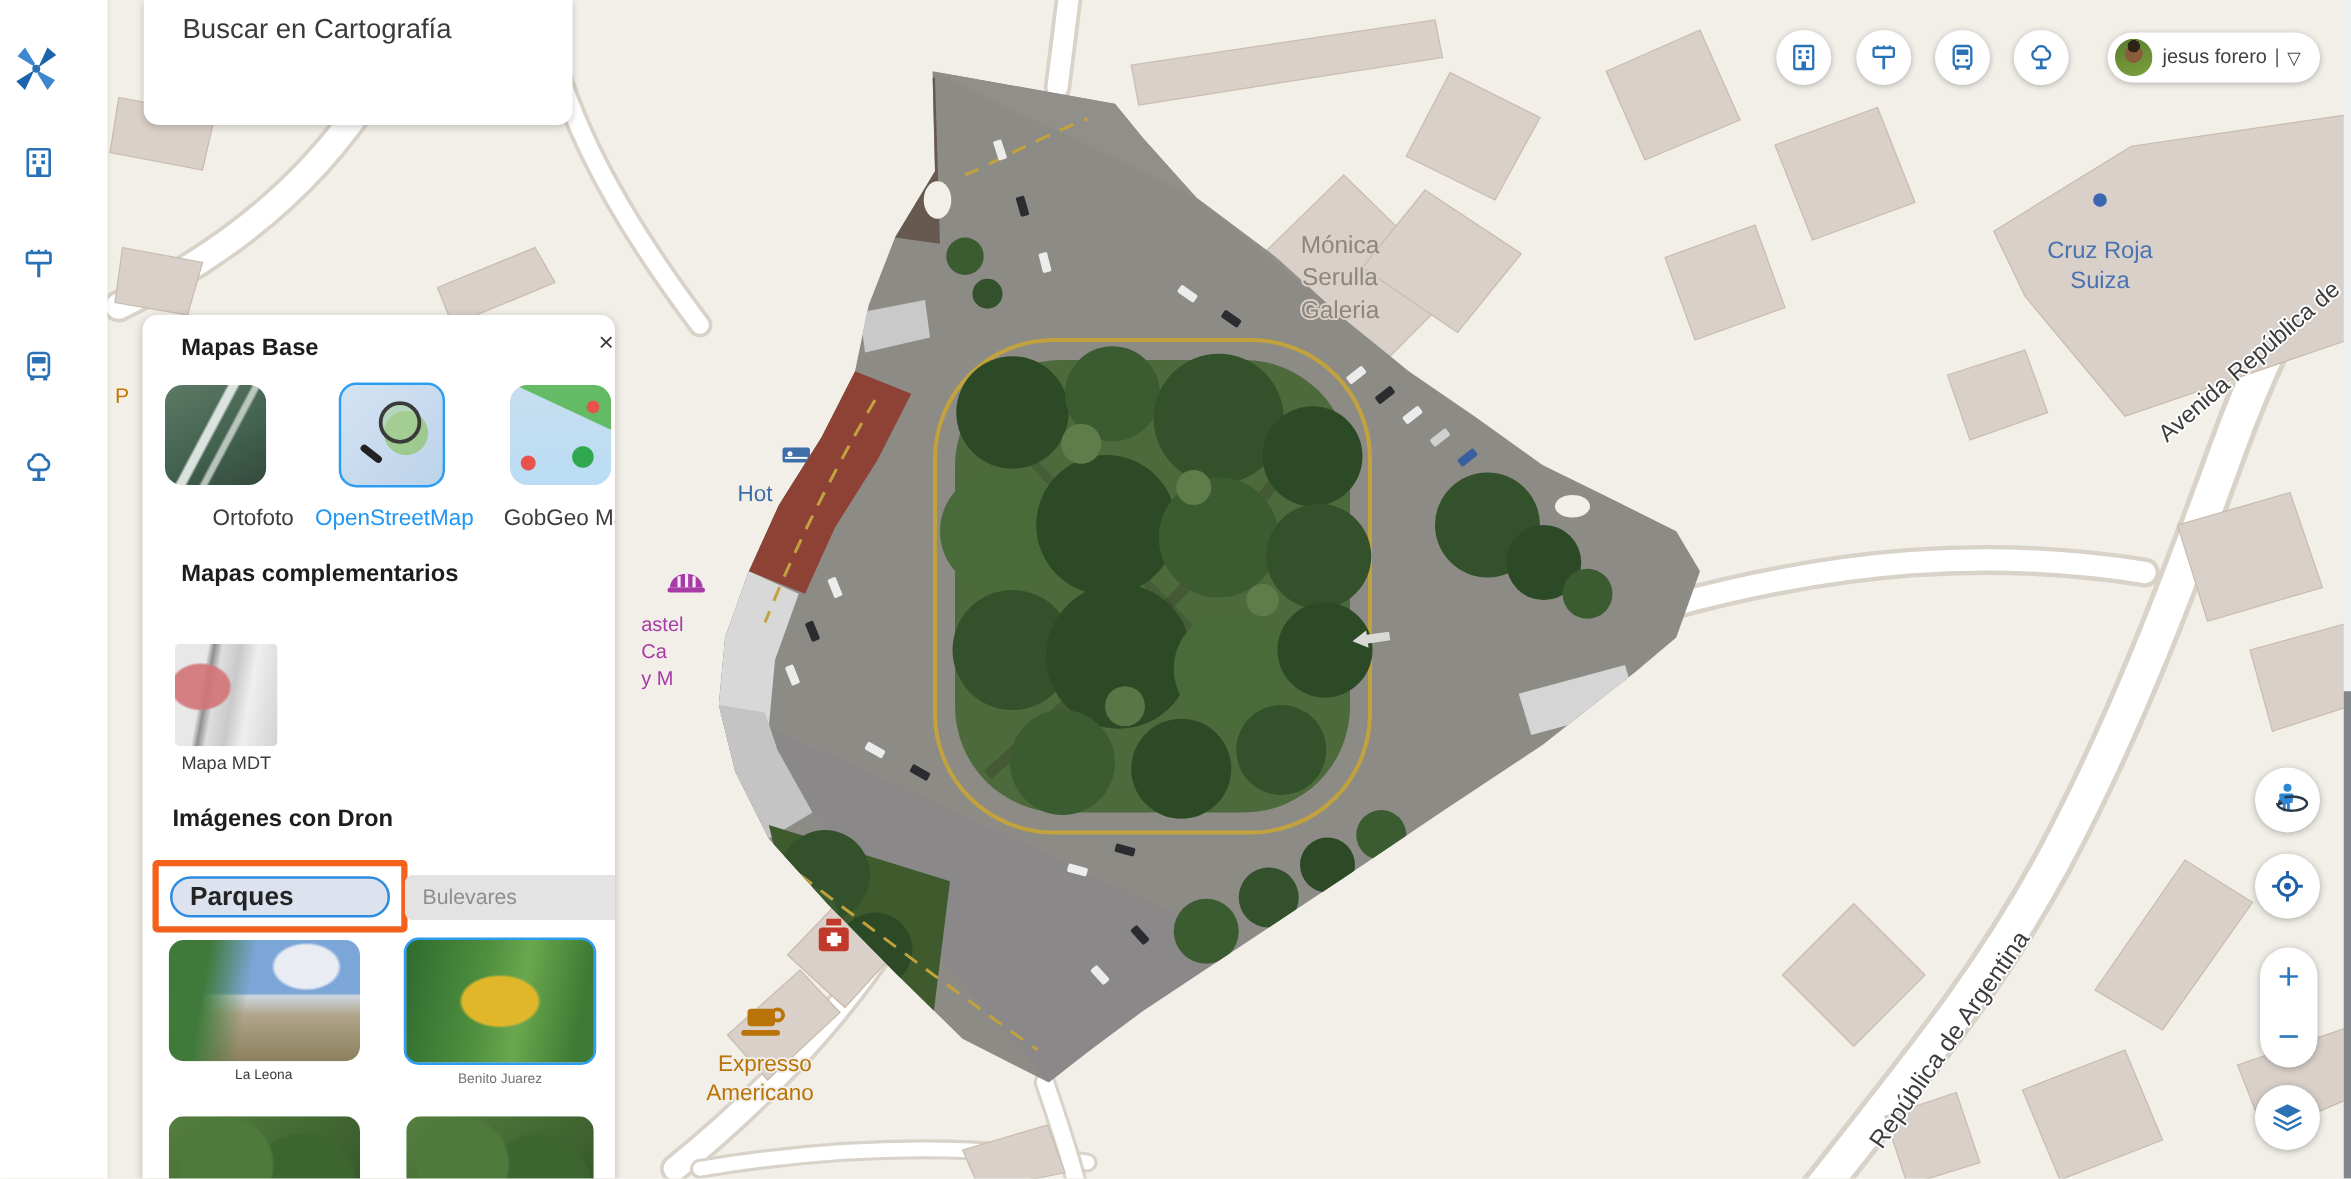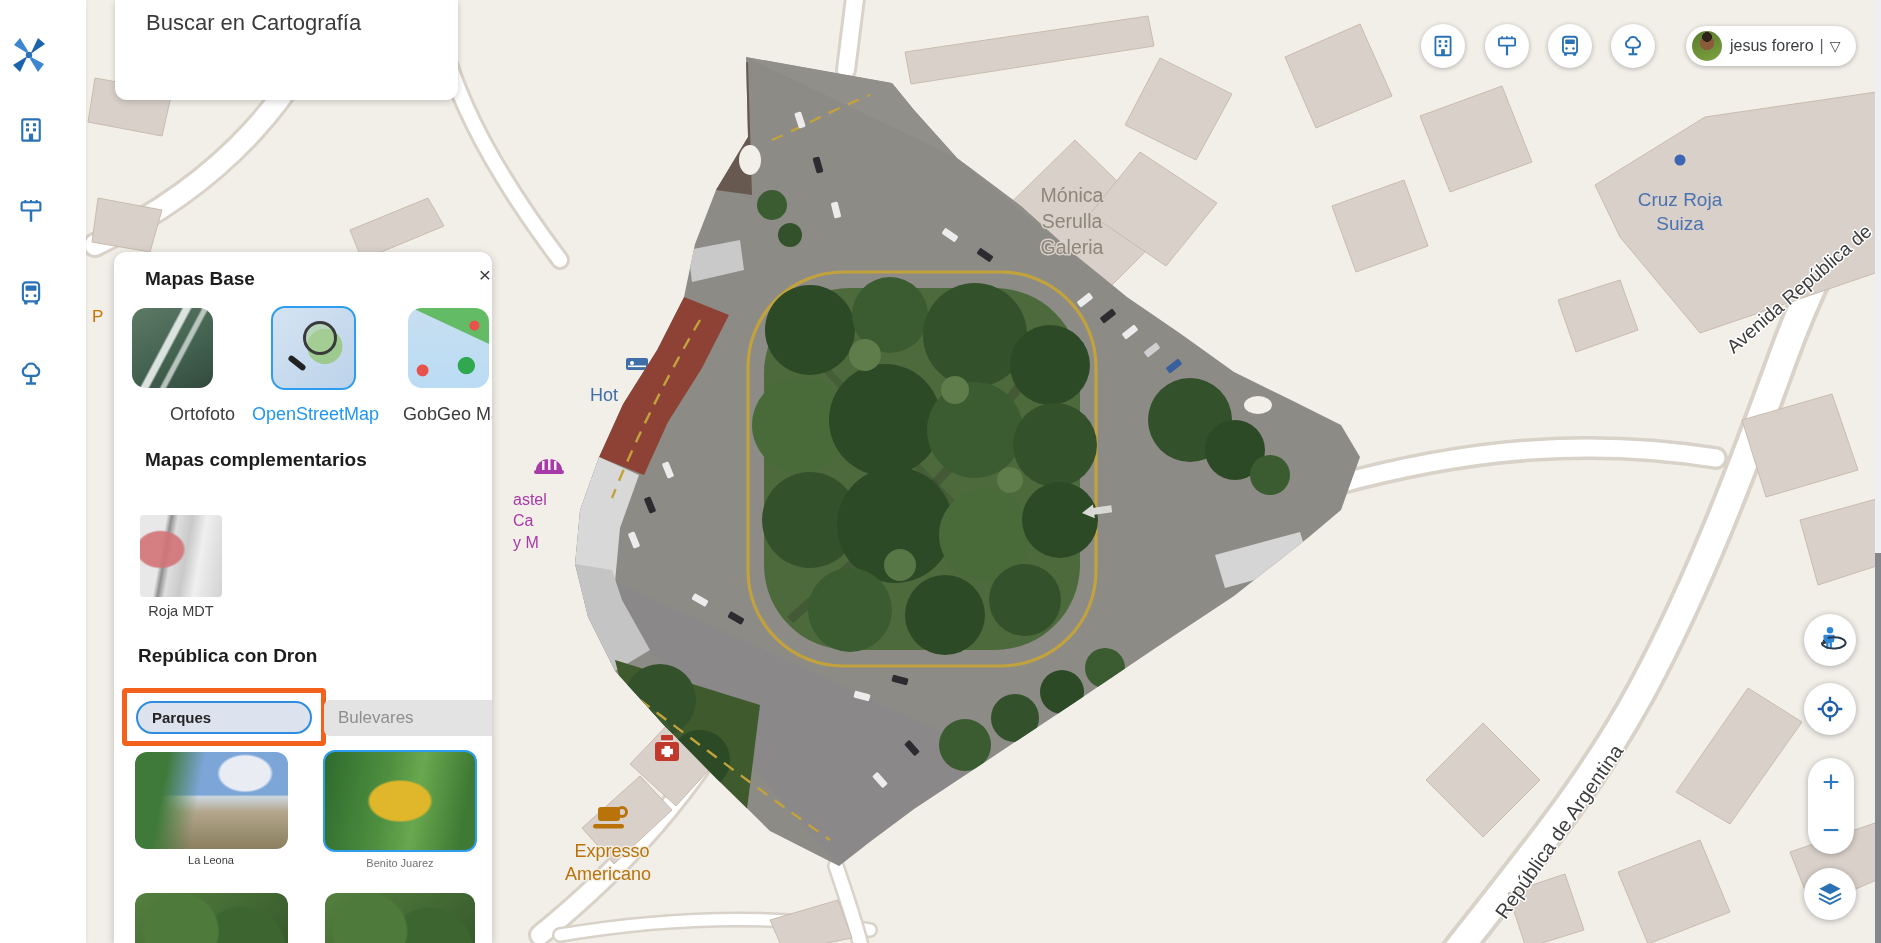--- a/index.html
+++ b/index.html
@@ -59,21 +59,21 @@
   .th-mdt{background:
      radial-gradient(ellipse at 25% 42%,rgba(210,115,118,.9) 0 26%,transparent 29%),
      linear-gradient(100deg,#e8e8e8 0 28%,#8f8f8f 33%,#dedede 40%,#c9c9c9 55%,#efefef 70%,#d2d2d2);}
   .cmp-thumb{position:absolute;left:26px;top:263px;width:82px;height:82px;border-radius:4px;cursor:pointer;}
   .cmp-label{position:absolute;left:5px;top:351px;width:124px;text-align:center;font-size:14.5px;color:#3c3c3c;}
 
   .hl-orange{position:absolute;left:8px;top:436px;width:194px;height:48px;
              border:5px solid #f4611d;border-radius:4px;}
   .tab-parques{position:absolute;left:22px;top:449px;width:176px;height:33px;box-sizing:border-box;
       background:#dce3ee;border:2px solid #2e8be0;border-radius:17px;display:flex;align-items:center;
-      padding-left:14px;font-size:15px;font-weight:700;color:#242424;cursor:pointer;}
+      padding-left:14px;font-size:21px;font-weight:700;color:#242424;cursor:pointer;}
   .tab-bulevares{position:absolute;left:210px;top:448px;width:173px;height:36px;background:#e3e3e3;
       border-radius:6px;display:flex;align-items:center;padding-left:14px;box-sizing:border-box;
       font-size:17px;color:#8e8e8e;cursor:pointer;}
   .dr-thumb{position:absolute;border-radius:12px;cursor:pointer;overflow:hidden;}
   .dr-thumb.sel{border:2.5px solid #2e9df0;margin:-2.5px;}
   .dr-label{position:absolute;width:130px;text-align:center;font-size:11px;color:#3c3c3c;}
   .dr-label.sel{color:#737373;}
   .th-leona{background:
      radial-gradient(ellipse at 72% 22%,#e9edf3 0 16%,transparent 18%),
      linear-gradient(100deg,#3f7a3a 0 20%,transparent 42%),
@@ -440,23 +440,23 @@
 
     <div class="bm-thumb th-orto" style="left:18px"></div>
     <div class="bm-thumb th-osm sel" style="left:159px"></div>
     <div class="bm-thumb th-gob" style="left:294px"></div>
     <div class="bm-label" style="left:-3px">Ortofoto</div>
     <div class="bm-label sel" style="left:138px">OpenStreetMap</div>
     <div class="bm-label" style="left:273px">GobGeo Map</div>
 
     <h3 style="left:31px;top:197px">Mapas complementarios</h3>
     <div class="cmp-thumb th-mdt"></div>
-    <div class="cmp-label">Roja MDT</div>
-
-    <h3 style="left:24px;top:393px">República con Dron</h3>
+    <div class="cmp-label">Mapa MDT</div>
+
+    <h3 style="left:24px;top:393px">Imágenes con Dron</h3>
     <div class="hl-orange"></div>
     <div class="tab-parques">
       <span>Parques</span>
     </div>
     <div class="tab-bulevares">
       <span>Bulevares</span>
     </div>
 
     <div class="dr-thumb th-leona" style="left:21px;top:500px;width:153px;height:97px"></div>
     <div class="dr-thumb th-benito sel" style="left:211px;top:500px;width:150px;height:98px"></div>

